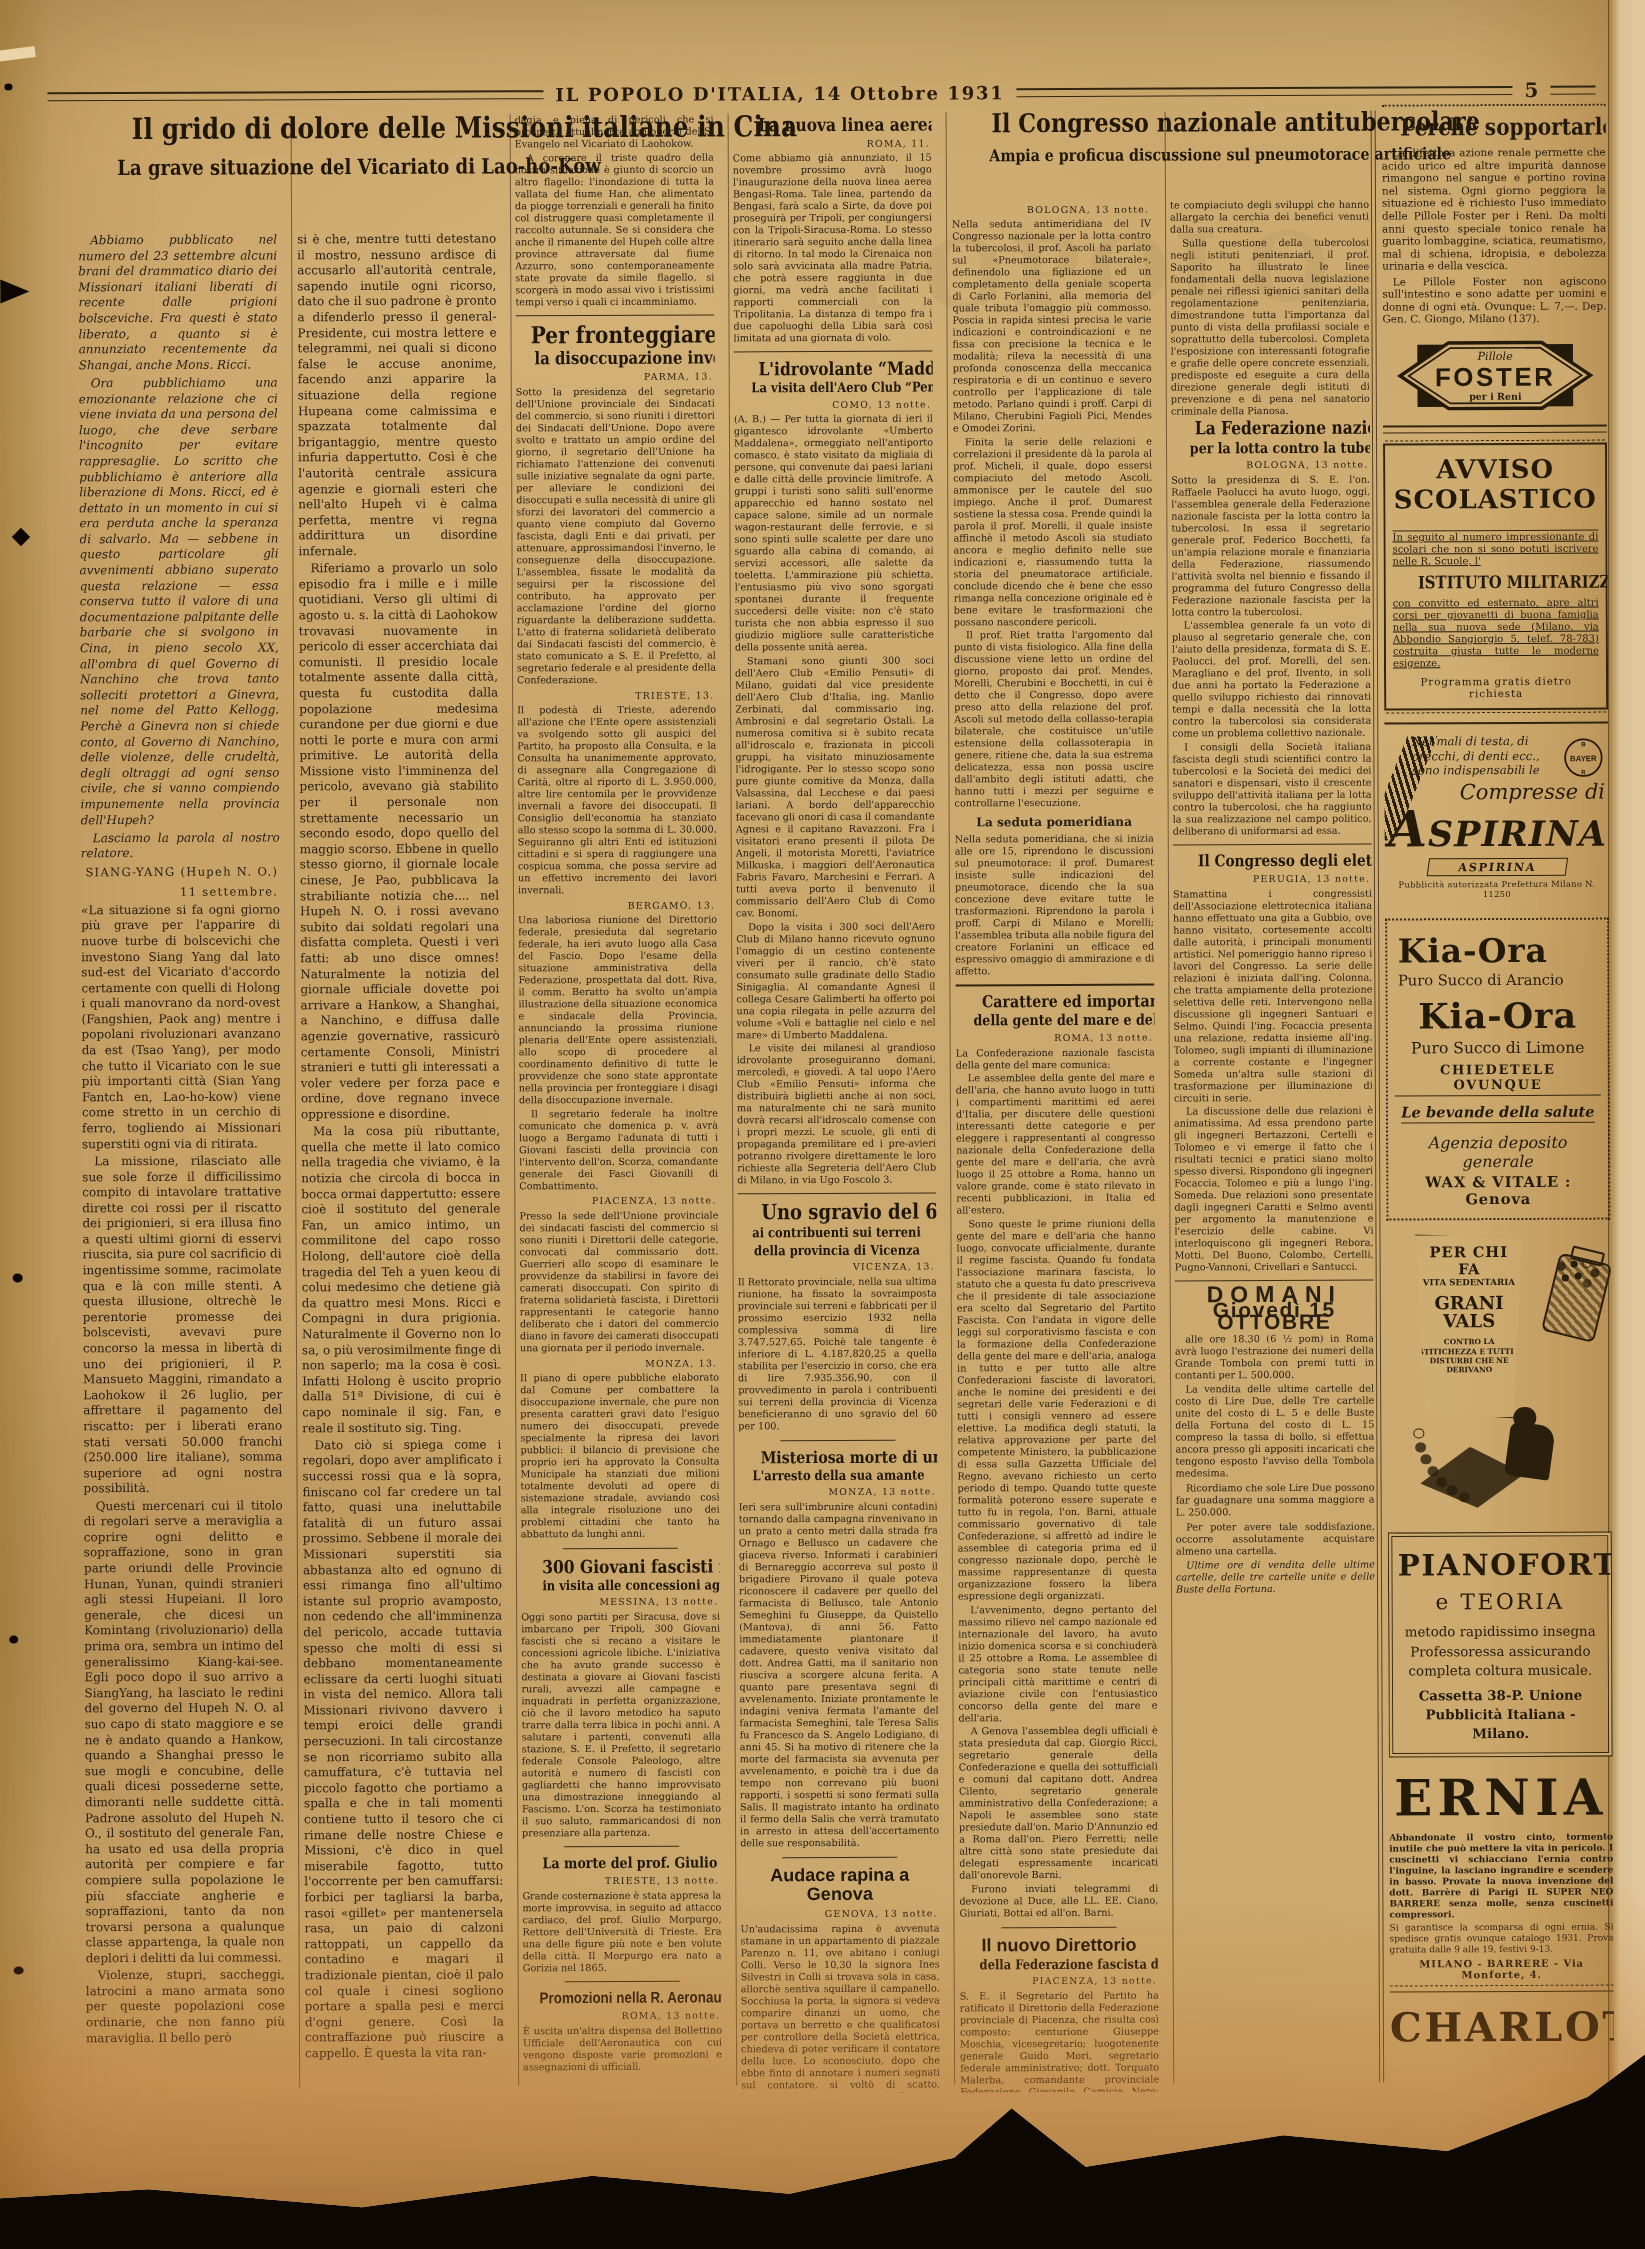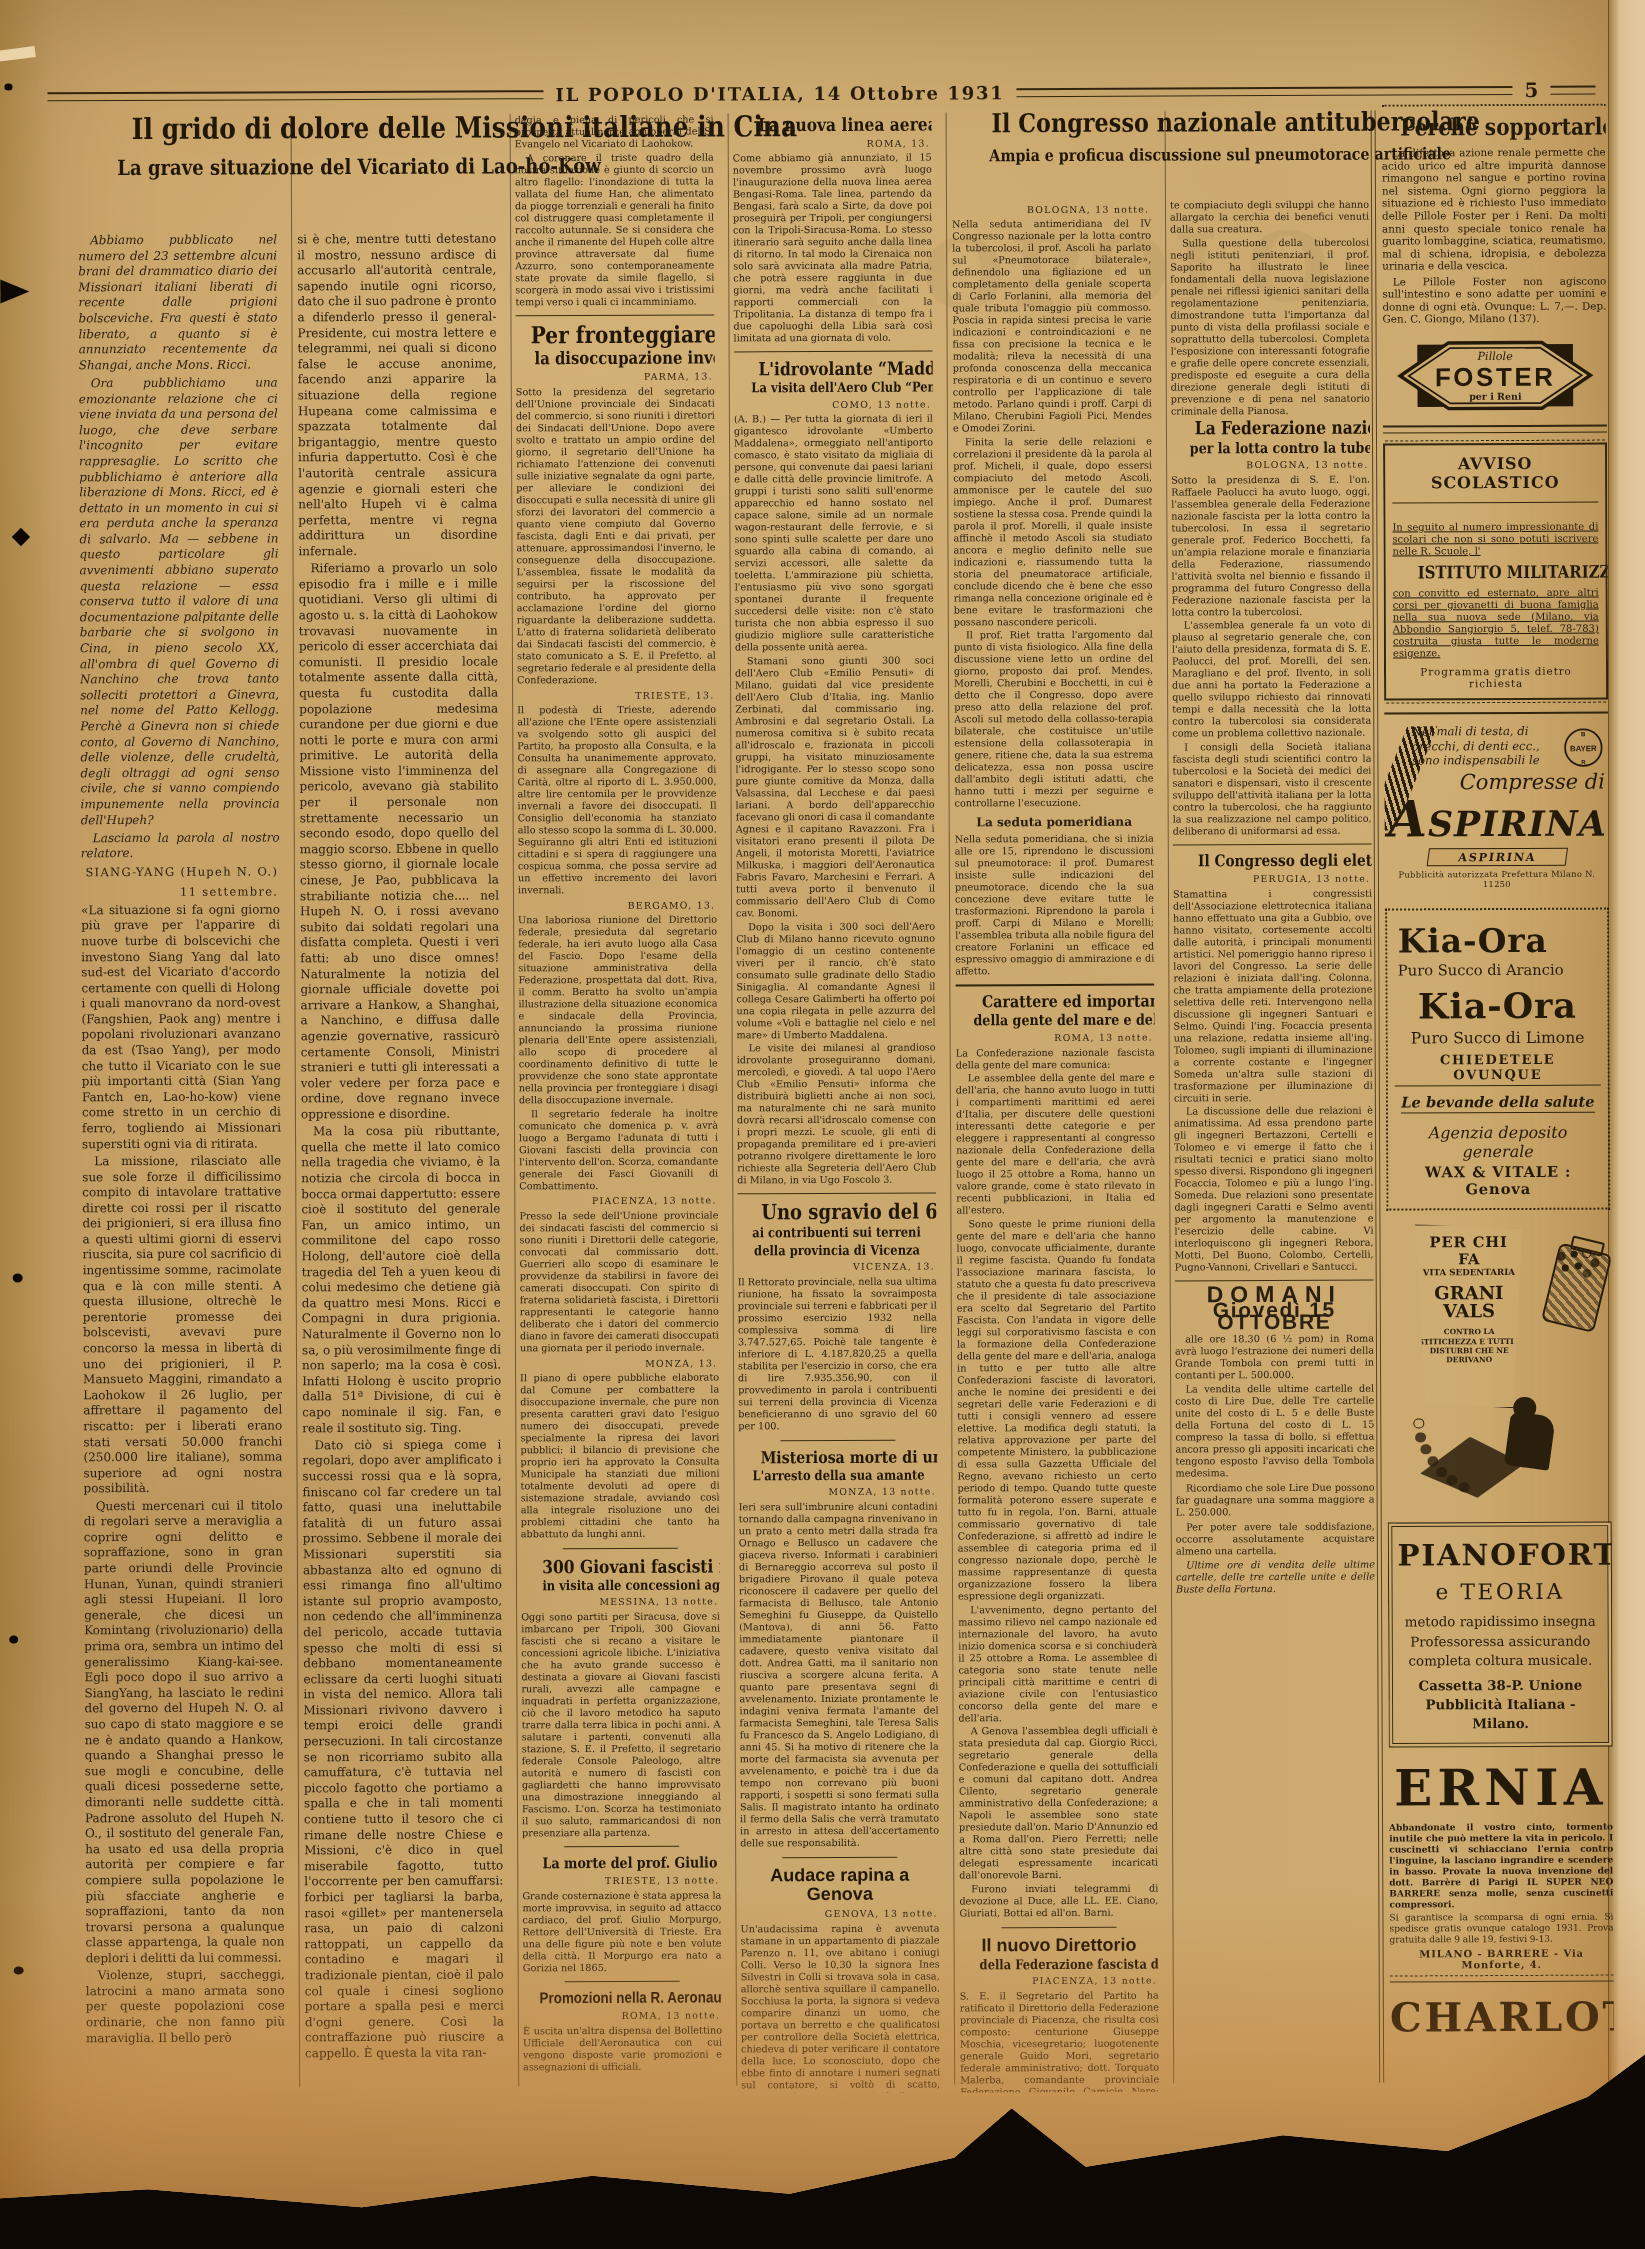--- a/index.html
+++ b/index.html
@@ -53,21 +53,21 @@
   .vsep.thick{width:2.6px;border-left:0.9px solid rgba(52,38,16,.8);border-right:0.9px solid rgba(52,38,16,.8);background:transparent;}
   
   .adscol{position:absolute;left:1386px;top:107px;width:224px;height:1993px;overflow:hidden;}
   .ad{color:#241a0a;}
   .foster-ad{border-top:2.6px dotted #31250f;padding-top:5.2px;}
   .foster-ad .adtitle{font-size:23.4px;font-weight:bold;text-align:center;margin:1.7px 0 5.2px 0;}
   .adbody{font-size:10.4px;line-height:12.6px;text-align:justify;}
   .adbody p{margin:0 0 2.6px 0;text-indent:10.4px;}
   .foster-logo{display:block;margin:8.7px auto 3.5px auto;}
   .avviso{margin-top:10.4px;border:2.6px solid #31250f;outline:1.7px dashed #31250f;outline-offset:2.6px;padding:8.7px 7px;text-align:center;}
-  .avviso .adtitle{font-size:16px;font-weight:bold;letter-spacing:0.9px;border-bottom:1.7px solid #31250f;display:inline-block;padding-bottom:10px;margin-bottom:18px;}
+  .avviso .adtitle{font-size:26px;font-weight:bold;letter-spacing:0.9px;border-bottom:1.7px solid #31250f;display:inline-block;padding-bottom:16px;margin-bottom:0;}
   .avviso .small{font-size:10px;line-height:12px;text-align:justify;text-decoration:underline;}
   .avviso .name{font-size:17.3px;font-weight:bold;margin:6px 0;line-height:1.05;}
   .avviso .foot{font-size:10.4px;font-weight:normal;letter-spacing:0.9px;margin-top:6px;}
   .aspirina{margin-top:12px;border-top:2.6px double #31250f;padding:10.4px 3.5px 7px 3.5px;position:relative;text-align:center;}
   .asp-l1{font-size:11.7px;font-style:italic;text-align:left;width:147px;margin:0 0 1.7px 24px;line-height:1.25;}
   .asp-l2{font-size:21px;font-style:italic;margin:1.7px 0;text-align:right;}
   .asp-brand{font-size:35px;font-style:italic;font-weight:bold;letter-spacing:0.9px;line-height:.95;}
   .asp-brand::first-letter{font-size:50px;}
   .asp-stroke{position:absolute;left:1.7px;top:12px;width:29.5px;height:104px;background:repeating-linear-gradient(55deg,#2a1f0c 0 2.6px,transparent 2.6px 5.2px);transform:skewX(-22deg);}
   .asp-box{margin:5.2px auto 1.7px auto;width:130px;border:1.7px solid #2a1f0c;background:#caa567;padding:0.9px 3.5px;font-size:11.3px;font-weight:bold;letter-spacing:1.7px;transform:skewX(-8deg);}
@@ -222,21 +222,21 @@
             <p class="dl">ROMA, 13 notte.</p>
             <p class="lead">È uscita un'altra dispensa del Bollettino Ufficiale dell'Aeronautica con cui vengono disposte varie promozioni e assegnazioni di ufficiali.</p>
           </div>
       </div>
 
       <div class="col cN" style="left:737px;top:113px;height:1980px;">
         <div class="hwrap">
           <div class="h2a"><span class="hcond">La nuova linea aerea Roma-Bengasi</span></div>
         </div>
         <div>
-            <p class="dl">ROMA, 13.</p>
+            <p class="dl">ROMA, 11.</p>
             <p class="lead">Come abbiamo già annunziato, il 15 novembre prossimo avrà luogo l'inaugurazione della nuova linea aerea Bengasi-Roma. Tale linea, partendo da Bengasi, farà scalo a Sirte, da dove poi proseguirà per Tripoli, per congiungersi con la Tripoli-Siracusa-Roma. Lo stesso itinerario sarà seguito anche dalla linea di ritorno. In tal modo la Cirenaica non solo sarà avvicinata alla madre Patria, che potrà essere raggiunta in due giorni, ma vedrà anche facilitati i rapporti commerciali con la Tripolitania. La distanza di tempo fra i due capoluoghi della Libia sarà così limitata ad una giornata di volo.</p>
           </div>
         <div class="sepF"></div>
         <div class="hwrap">
           <div class="h2a"><span class="hcond">L'idrovolante “Maddalena„ a Como</span></div>
           <div class="h2b"><span class="hcond">La visita dell'Aero Club “Pensuti„</span></div>
         </div>
         <div>
             <p class="dl">COMO, 13 notte.</p>
             <p class="lead">(A. B.) — Per tutta la giornata di ieri il gigantesco idrovolante «Umberto Maddalena», ormeggiato nell'antiporto comasco, è stato visitato da migliaia di persone, qui convenute dai paesi lariani e dalle città delle provincie limitrofe. A gruppi i turisti sono saliti sull'enorme apparecchio ed hanno sostato nel capace salone, simile ad un normale wagon-restaurant delle ferrovie, e si sono spinti sulle scalette per dare uno sguardo alla cabina di comando, ai servizi accessori, alle salette da toeletta. L'ammirazione più schietta, l'entusiasmo più vivo sono sgorgati spontanei durante il frequente succedersi delle visite: non c'è stato turista che non abbia espresso il suo giudizio migliore sulle caratteristiche della possente unità aerea.</p>

